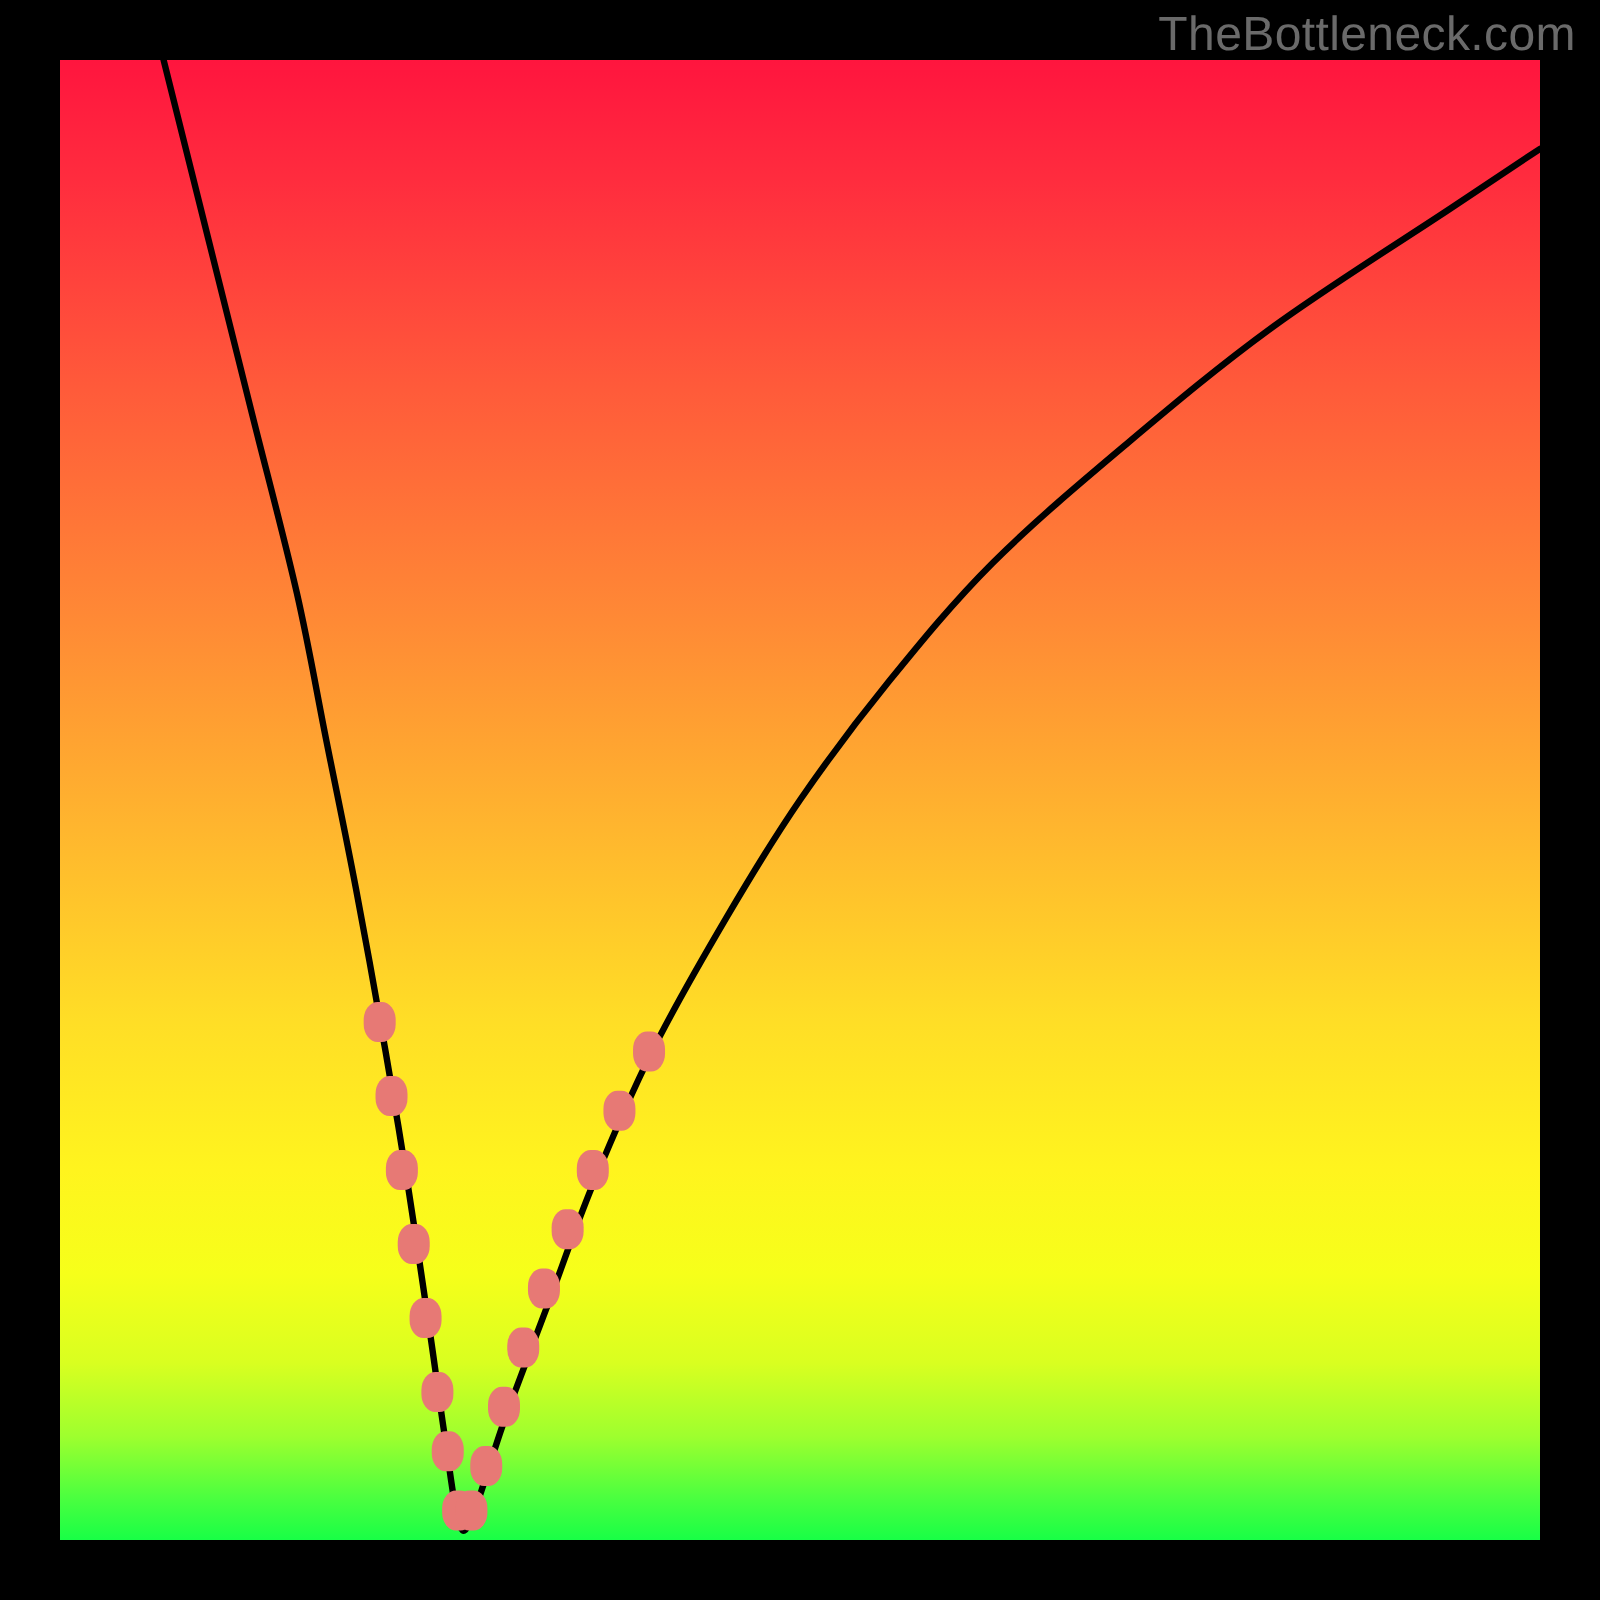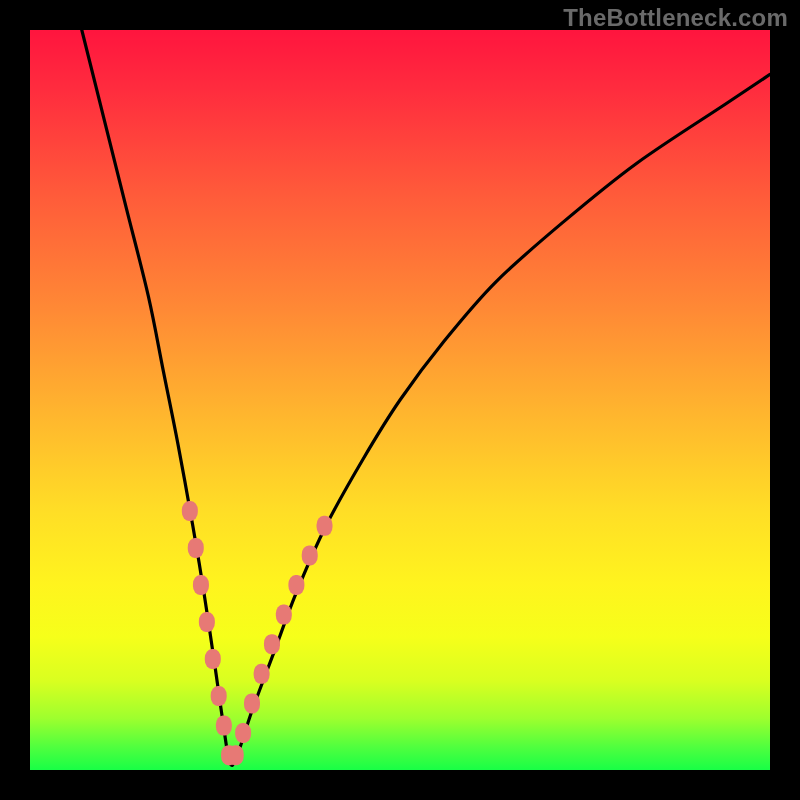--- a/index.html
+++ b/index.html
@@ -41,21 +41,21 @@
       #4eff3f 97%,
       #18ff46 100%
     );
   }
   .watermark {
     position: absolute;
     top: 4px;
     right: 12px;
     color: #6a6a6a;
     font-size: 24px;
-    font-weight: 700;
+    font-weight: 400;
     letter-spacing: 0.2px;
     user-select: none;
   }
   svg.curve {
     position: absolute;
     left: 0;
     top: 0;
     width: 740px;
     height: 740px;
   }

